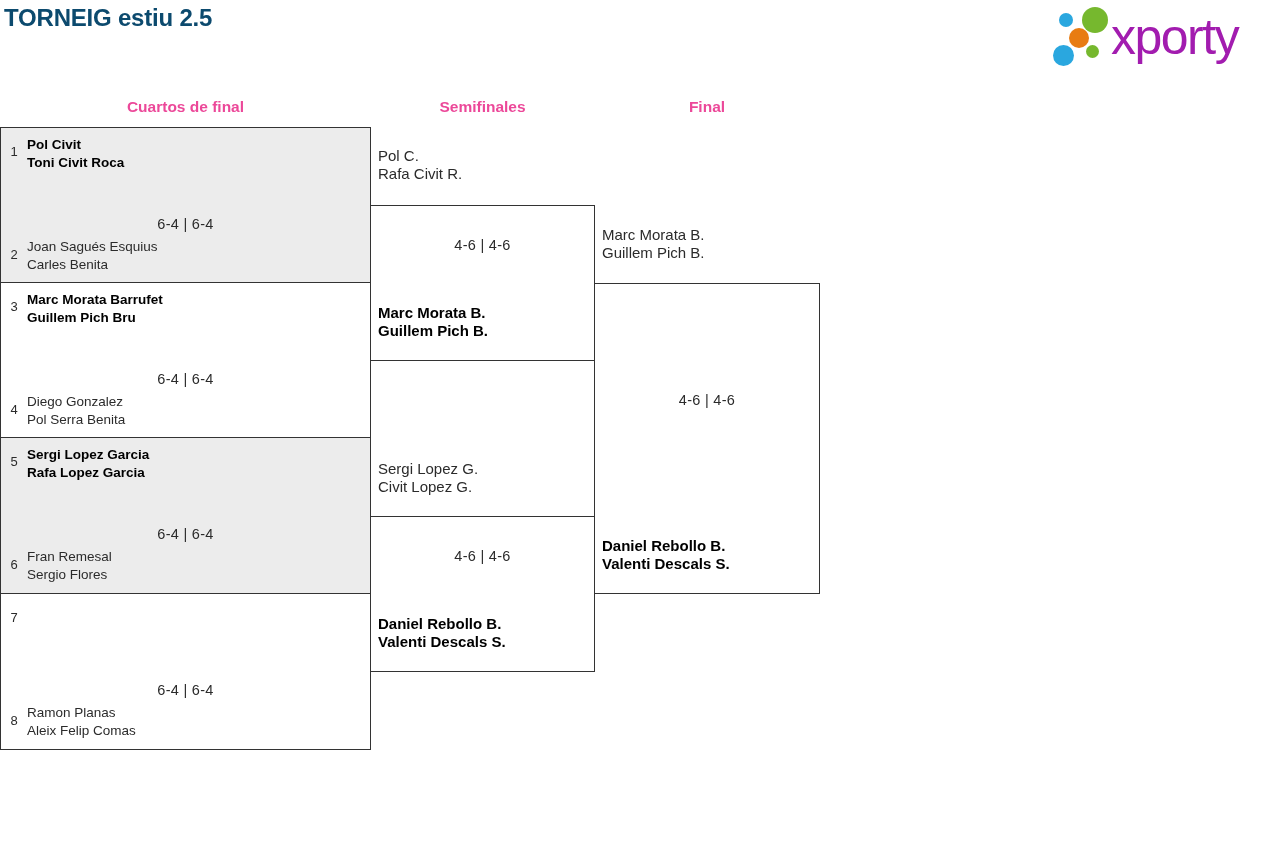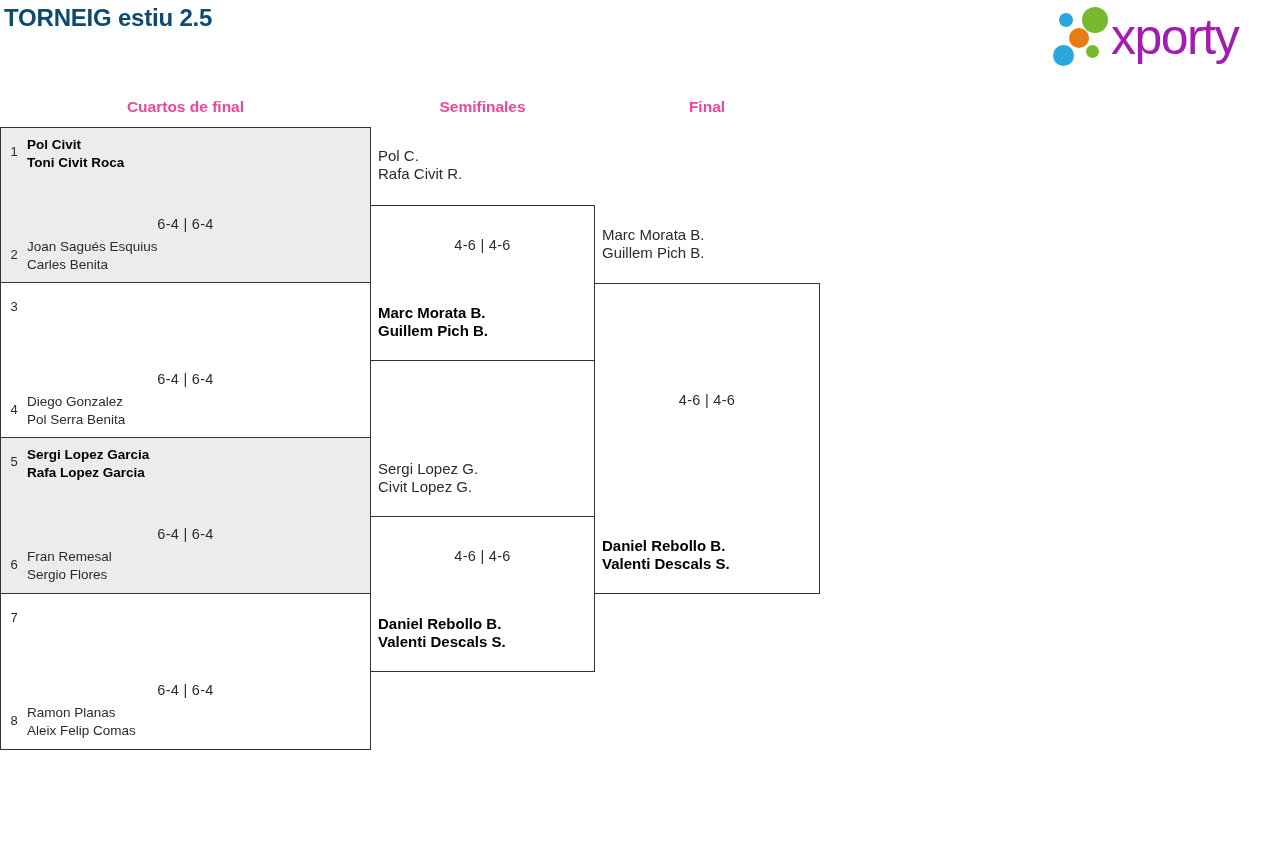--- a/index.html
+++ b/index.html
@@ -89,20 +89,24 @@
     <div class="score">6-4 | 6-4</div>
     <div class="seed sb">2</div>
     <div class="team tb">
       <div>Joan Sagués Esquius</div>
       <div>Carles Benita</div>
     </div>
   </div>
 
   <div class="box qf qf2">
     <div class="seed st">3</div>
+    <div class="team tt winner">
+      <div>Marc Morata Barrufet</div>
+      <div>Guillem Pich Bru</div>
+    </div>
     <div class="score">6-4 | 6-4</div>
     <div class="seed sb">4</div>
     <div class="team tb">
       <div>Diego Gonzalez</div>
       <div>Pol Serra Benita</div>
     </div>
   </div>
 
   <div class="box qf qf3">
     <div class="seed st">5</div>

